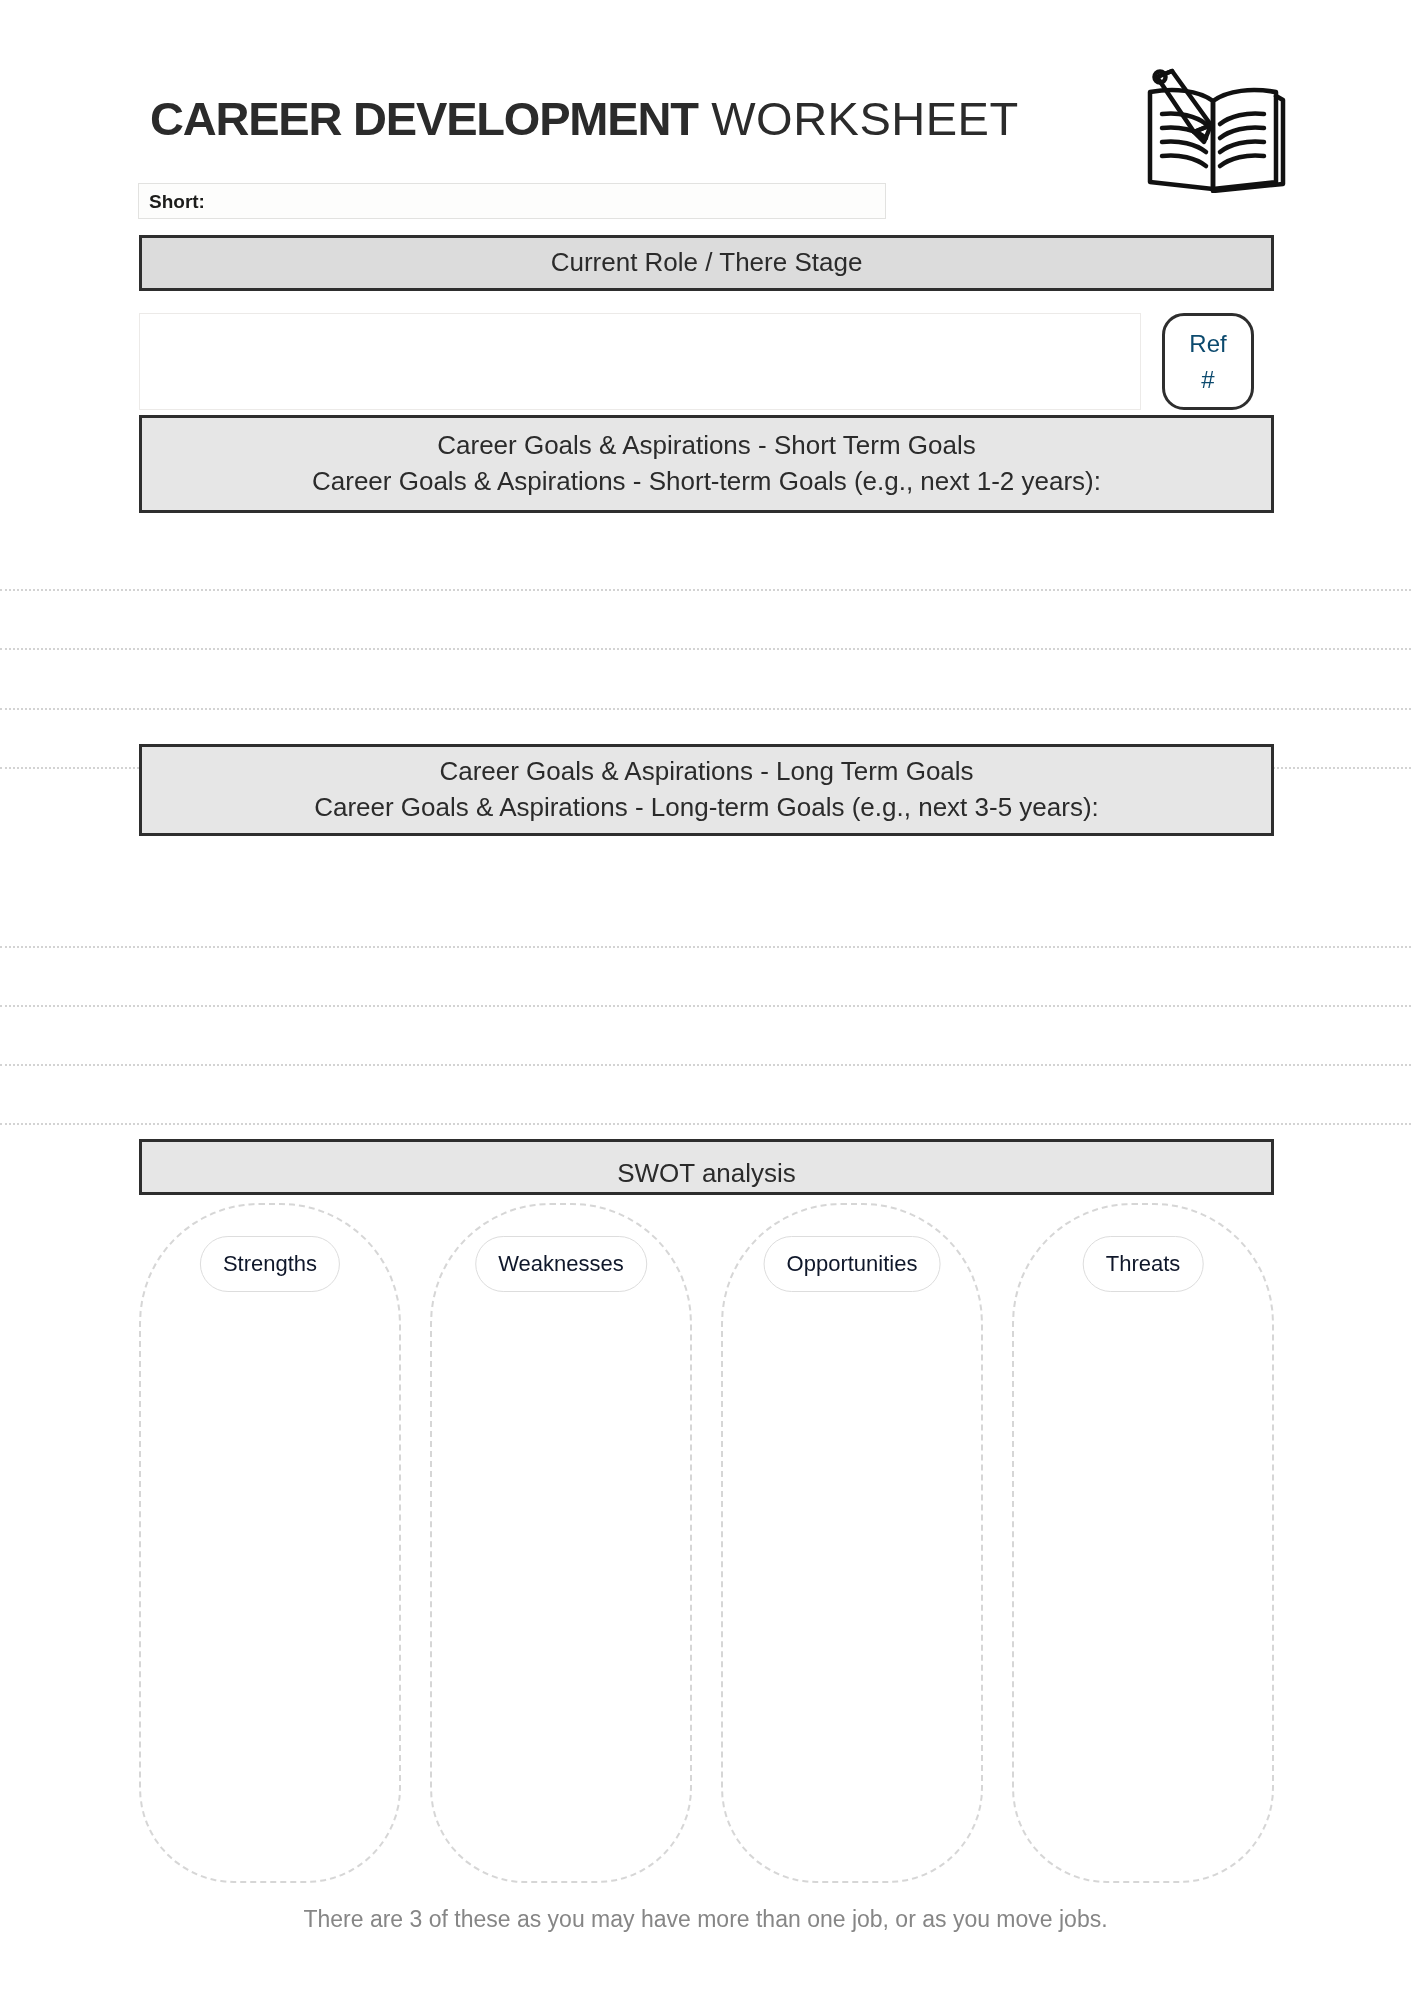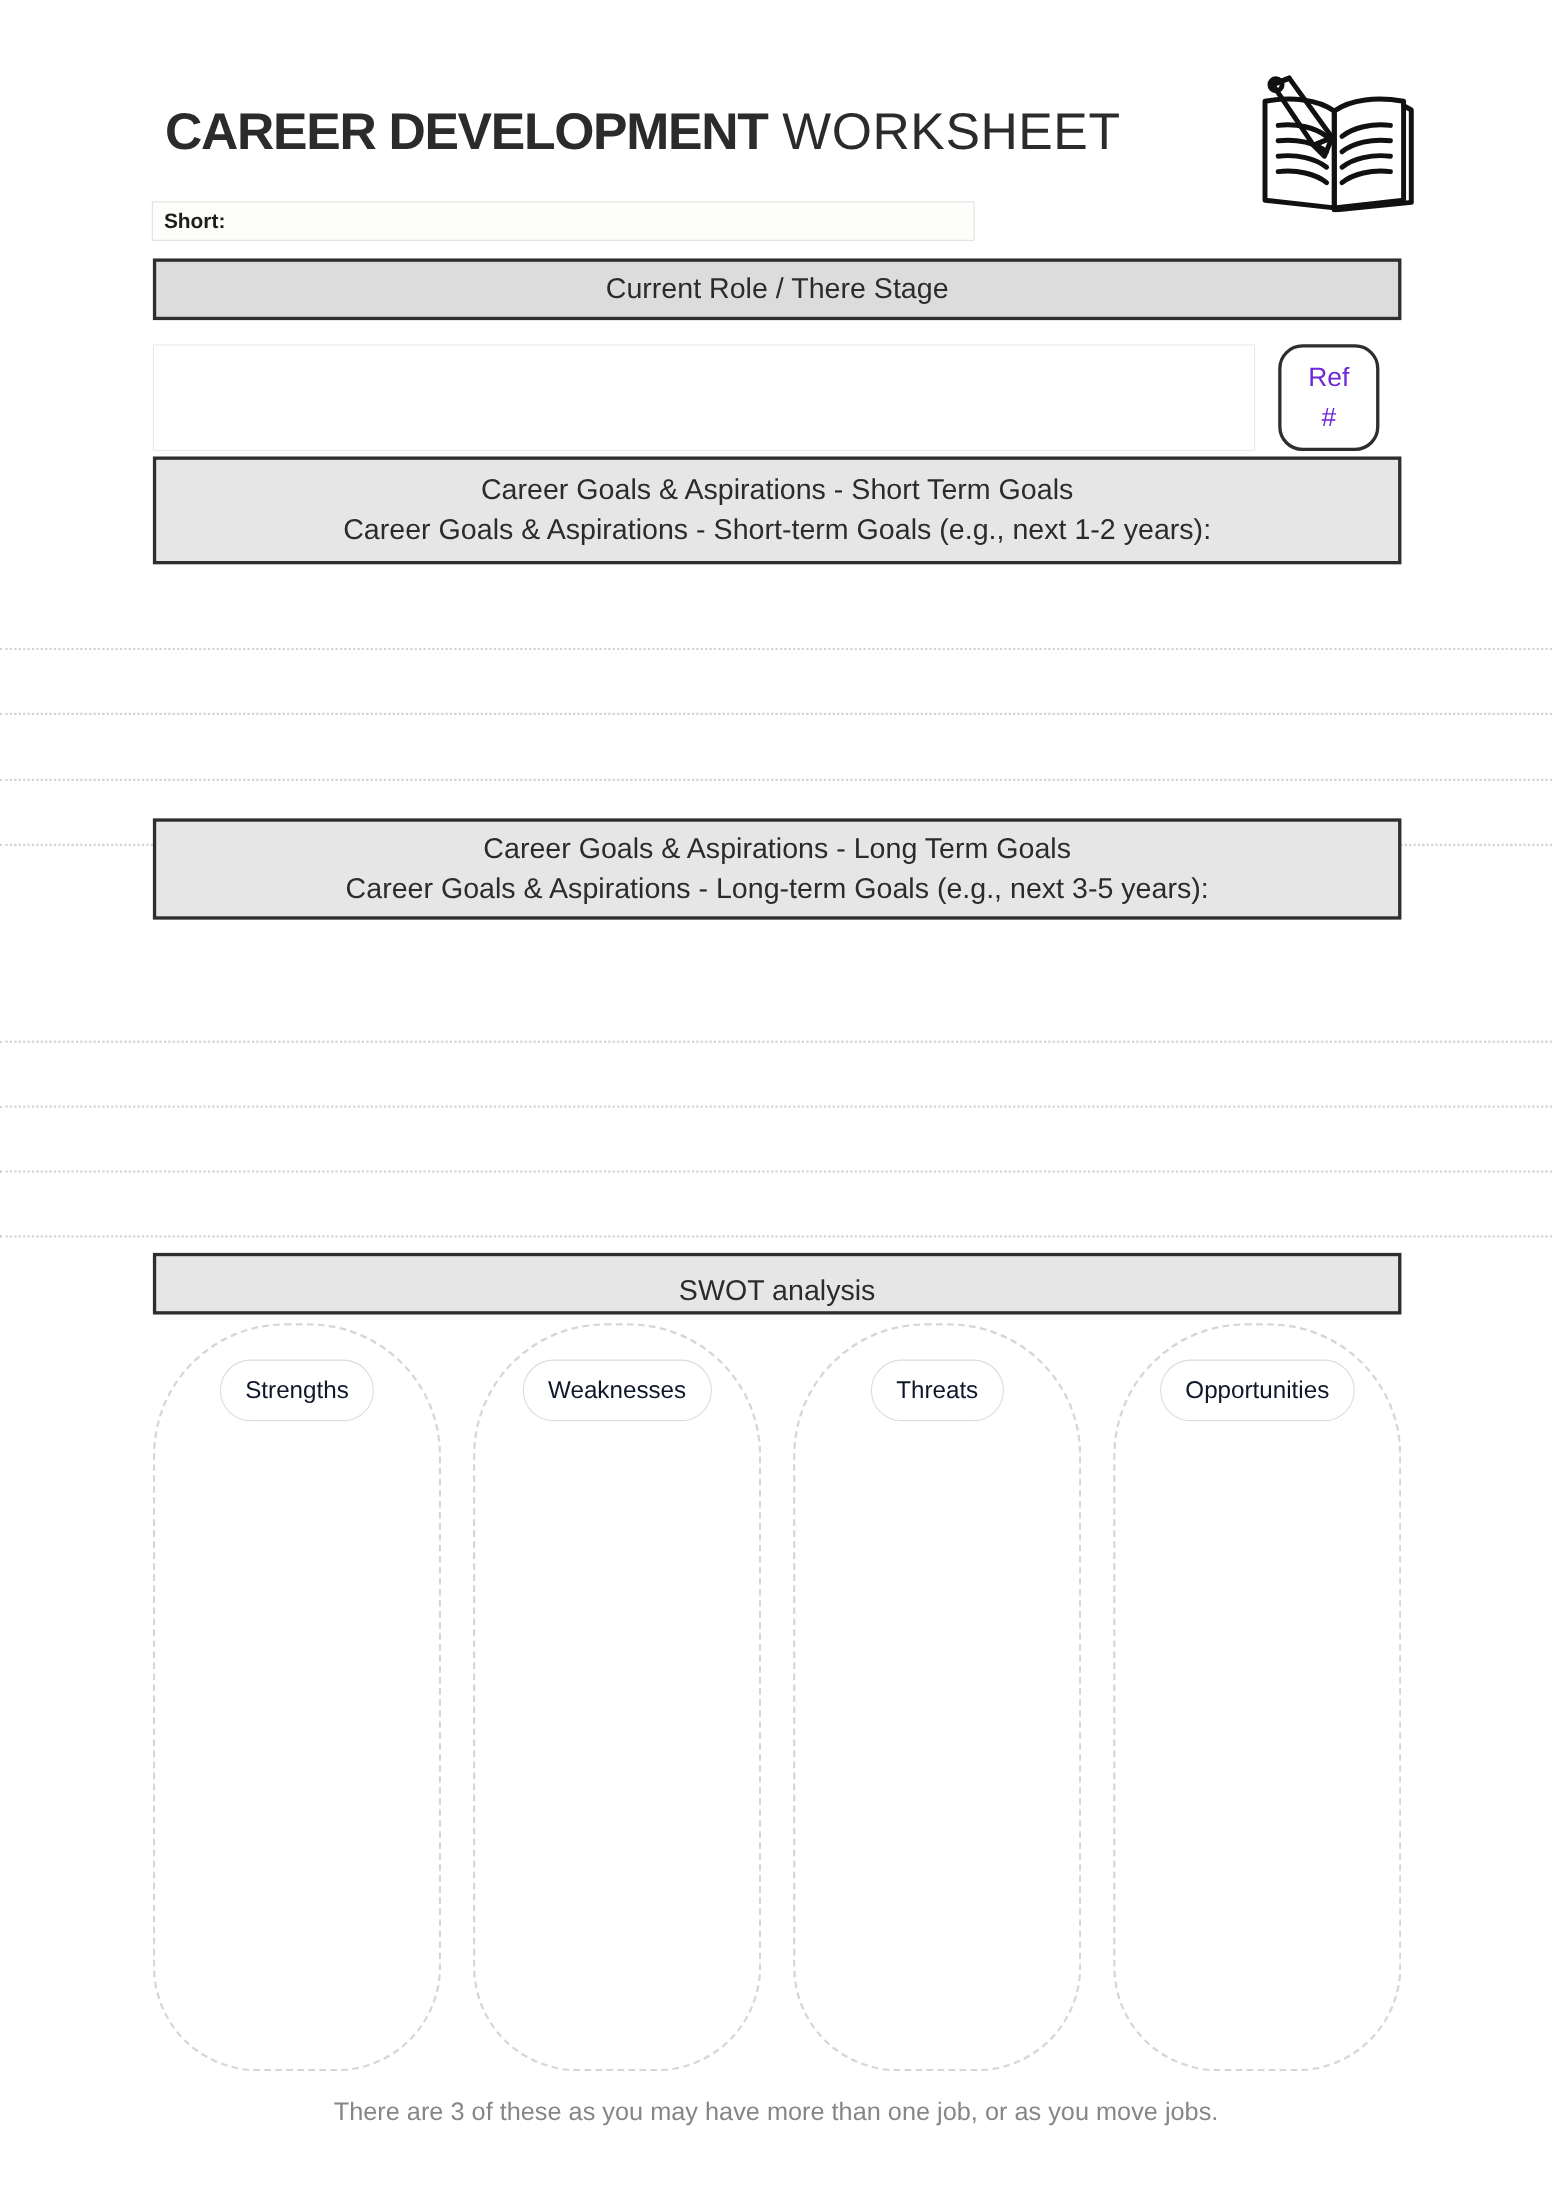--- a/index.html
+++ b/index.html
@@ -120,21 +120,21 @@
     border-radius: 22px;
     background: #ffffff;
     box-sizing: border-box;
     display: flex;
     flex-direction: column;
     align-items: center;
     justify-content: center;
   }
   .ref-text {
     font-size: 24px;
-    color: #6d28d9;
+    color: #0c4a6e;
     line-height: 1.5;
     text-align: center;
   }
 
   
   .rule {
     position: absolute;
     left: 0;
     width: 1411px;
     height: 0;
@@ -282,23 +282,23 @@
       <span>Strengths</span>
     </div>
   </div>
   <div class="swot-col">
     <div class="swot-pill">
       <span>Weaknesses</span>
     </div>
   </div>
   <div class="swot-col">
     <div class="swot-pill">
+      <span>Opportunities</span>
+    </div>
+  </div>
+  <div class="swot-col">
+    <div class="swot-pill">
       <span>Threats</span>
     </div>
   </div>
-  <div class="swot-col">
-    <div class="swot-pill">
-      <span>Opportunities</span>
-    </div>
-  </div>
 </div>
 
 <div class="footer-note">There are 3 of these as you may have more than one job, or as you move jobs.</div>
 
 </body></html>

